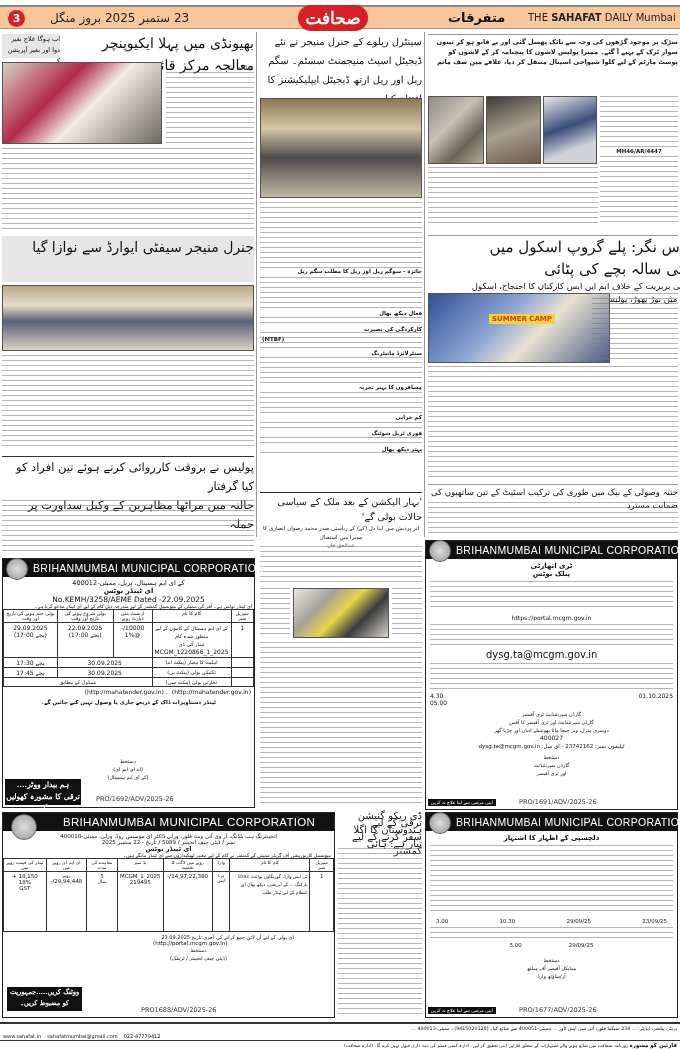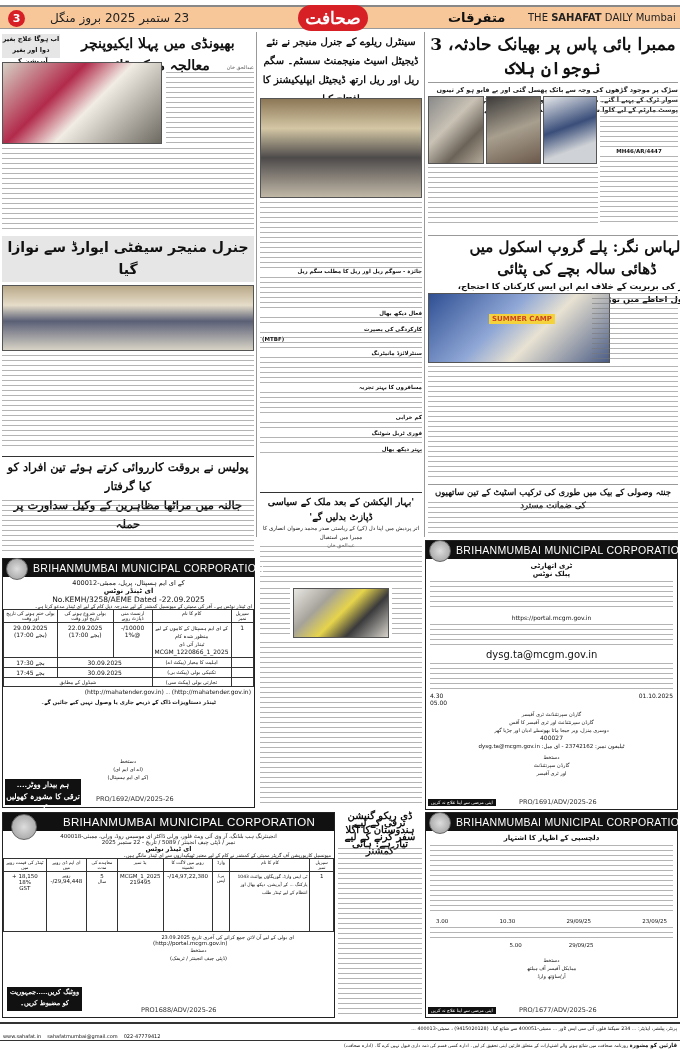--- a/index.html
+++ b/index.html
@@ -9,21 +9,21 @@
 
 #masthead{left:0;top:5px;width:680px;height:24px;background:#f7c79a;border-top:2px solid #888;border-bottom:1px solid #999}
 #page-num{left:8px;top:3px;width:17px;height:17px;border-radius:50%;background:#d71f26;color:#fff;font-size:11px;font-weight:bold;text-align:center;line-height:17px}
 #date{left:50px;top:4px;font-size:12px;color:#222;direction:rtl}
 #logo{left:298px;top:-2px;width:70px;height:26px;background:#d71f26;border-radius:14px;color:#fff;font-size:17px;font-weight:bold;text-align:center;line-height:26px;font-family:"DejaVu Serif",serif}
 #section{left:448px;top:3px;font-size:13px;font-weight:bold;direction:rtl}
 #brand{left:528px;top:5px;font-size:10px;color:#222}
 #brand b{font-weight:bold}
 
 .rtl{direction:rtl;text-align:right}
-.hl{font-family:"DejaVu Serif",serif;font-weight:bold;color:#111;direction:rtl;text-align:center}
+.hl{font-family:"DejaVu Serif",serif;font-weight:normal;color:#111;direction:rtl;text-align:right}
 .lines{background:repeating-linear-gradient(to bottom,#777 0,#777 1px,transparent 1px,transparent 5px);opacity:.55}
 .photo{background:linear-gradient(135deg,#8a8a8a,#c9c2b5 40%,#6b6358 70%,#b4aa9a);border:1px solid #555}
 .vline{background:#999;width:1px}
 .hline{background:#999;height:1px}
 
 .ad{border:1.5px solid #222;background:#fff}
 .ad-head{background:#111;color:#fff;font-size:11.5px;letter-spacing:.3px;padding:3px 4px 3px 30px;white-space:nowrap;font-family:"Liberation Sans",sans-serif}
 .seal{width:22px;height:22px;border-radius:50%;background:radial-gradient(circle,#ddd,#999);border:1px solid #666}
 .tbl{border-collapse:collapse;font-size:6px;width:100%}
 .tbl td,.tbl th{border:1px solid #333;padding:1px 2px;text-align:center;font-weight:normal;vertical-align:top}
@@ -42,21 +42,20 @@
   <div id="date" class="abs">23 ستمبر 2025 بروز منگل</div>
   <div id="logo" class="abs">صحافت</div>
   <div id="section" class="abs">متفرقات</div>
   <div id="brand" class="abs"><span>THE</span> <b>SAHAFAT</b> <span>DAILY Mumbai</span></div>
 </div>
 
 <div class="abs vline" style="left:256px;top:32px;height:505px"></div>
 <div class="abs vline" style="left:424px;top:32px;height:505px"></div>
 
 <div class="abs" style="left:428px;top:32px;width:250px">
-  <div class="hl" style="font-size:17px;line-height:24px">ممبرا بائی پاس پر بھیانک حادثہ، 3 نوجوان ہلاک</div>
   <div class="hline" style="margin:2px 0"></div>
   <div class="rtl" style="font-size:6.5px;line-height:10px;font-weight:bold;color:#222">سڑک پر موجود گڑھوں کی وجہ سے بائک پھسل گئی اور بے قابو ہو کر تینوں سوار ٹرک کے پہیے آ گئے۔ ممبرا پولیس لاشوں کا پنچنامہ کر کے لاشوں کو پوسٹ مارٹم کے لیے کلوا شیواجی اسپتال منتقل کر دیا، علاقے میں صف ماتم</div>
 </div>
 <div class="abs photo" style="left:428px;top:96px;width:56px;height:68px"></div>
 <div class="abs photo" style="left:486px;top:96px;width:55px;height:68px;background:linear-gradient(160deg,#3d3b3a,#a89f8f 50%,#6c5a4c)"></div>
 <div class="abs photo" style="left:543px;top:96px;width:54px;height:68px;background:linear-gradient(160deg,#e6e8ea,#3a4e7a 45%,#cfd2d6 75%)"></div>
 <div class="abs lines" style="left:600px;top:96px;width:78px;height:130px"></div>
 <div class="abs small" style="left:600px;top:148px;width:78px;font-size:5.5px;font-weight:bold;text-align:center;background:#fff">MH46/AR/4447</div>
 <div class="abs lines" style="left:428px;top:167px;width:170px;height:58px"></div>
 
@@ -106,21 +105,21 @@
 
 <div class="abs hline" style="left:2px;top:456px;width:252px;background:#333"></div>
 <div class="abs" style="left:2px;top:458px;width:252px">
   <div class="hl" style="font-size:11.5px;line-height:19px">پولیس نے بروقت کارروائی کرتے ہوئے تین افراد کو کیا گرفتار</div>
   <div class="hl" style="font-size:11.5px;line-height:19px">جالنہ میں مراٹھا مظاہرین کے وکیل سداورت پر حملہ</div>
 </div>
 <div class="abs lines" style="left:2px;top:500px;width:252px;height:52px"></div>
 
 <div class="abs hline" style="left:260px;top:492px;width:162px;background:#333"></div>
 <div class="abs" style="left:260px;top:494px;width:162px">
-  <div class="hl" style="font-size:9.5px;line-height:15px">'بہار الیکشن کے بعد ملک کے سیاسی ڈپازٹ بدلیں گے'</div>
+  <div class="hl" style="font-size:9.5px;line-height:15px">'بہار الیکشن کے بعد ملک کے سیاسی حالات بولی گے'</div>
   <div class="rtl" style="font-size:5.5px;line-height:9px;text-align:center;color:#222">اتر پردیش میں اپنا دل (کے) کے ریاستی صدر محمد رضوان انصاری کا ممبرا میں استقبال</div>
   <div class="rtl" style="font-size:5px;text-align:center;color:#555">عبدالحق خان</div>
 </div>
 <div class="abs lines" style="left:260px;top:546px;width:162px;height:38px"></div>
 <div class="abs photo" style="left:293px;top:588px;width:96px;height:50px;background:linear-gradient(135deg,#e9e7e2,#a5a29a 30%,#e6d44c 50%,#3a3a3c 70%,#d7d3cb)"></div>
 <div class="abs lines" style="left:260px;top:588px;width:30px;height:50px"></div>
 <div class="abs lines" style="left:392px;top:588px;width:30px;height:50px"></div>
 <div class="abs lines" style="left:260px;top:642px;width:162px;height:165px"></div>
 
 <div class="abs ad" style="left:2px;top:558px;width:253px;height:250px">

